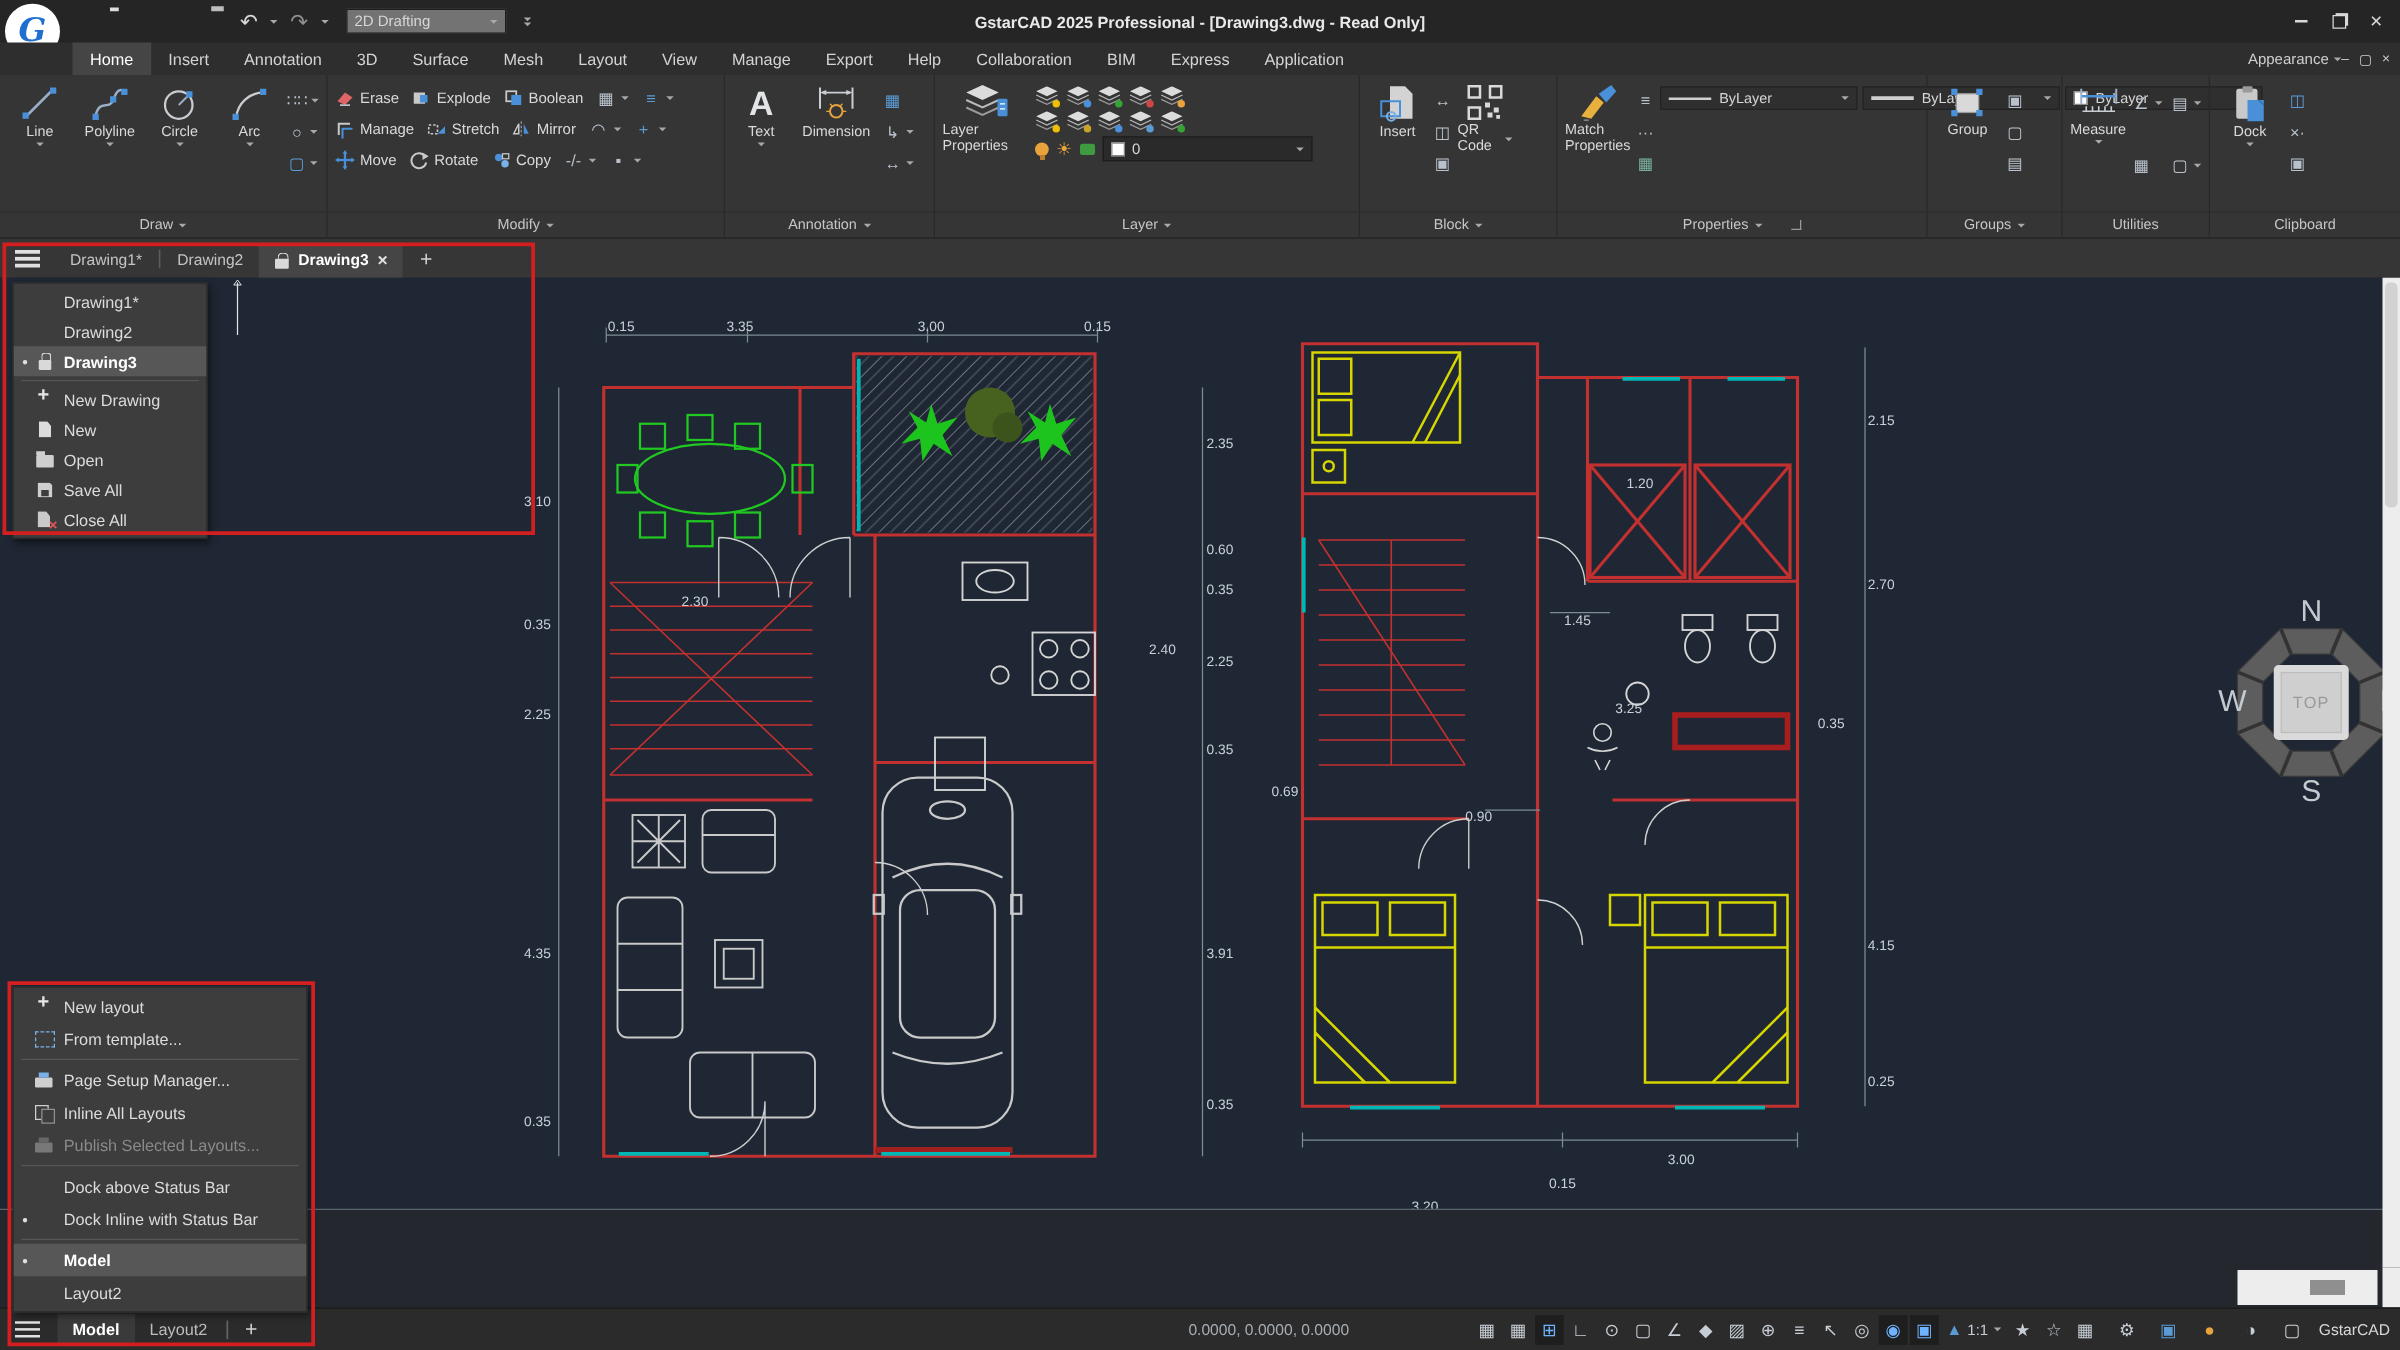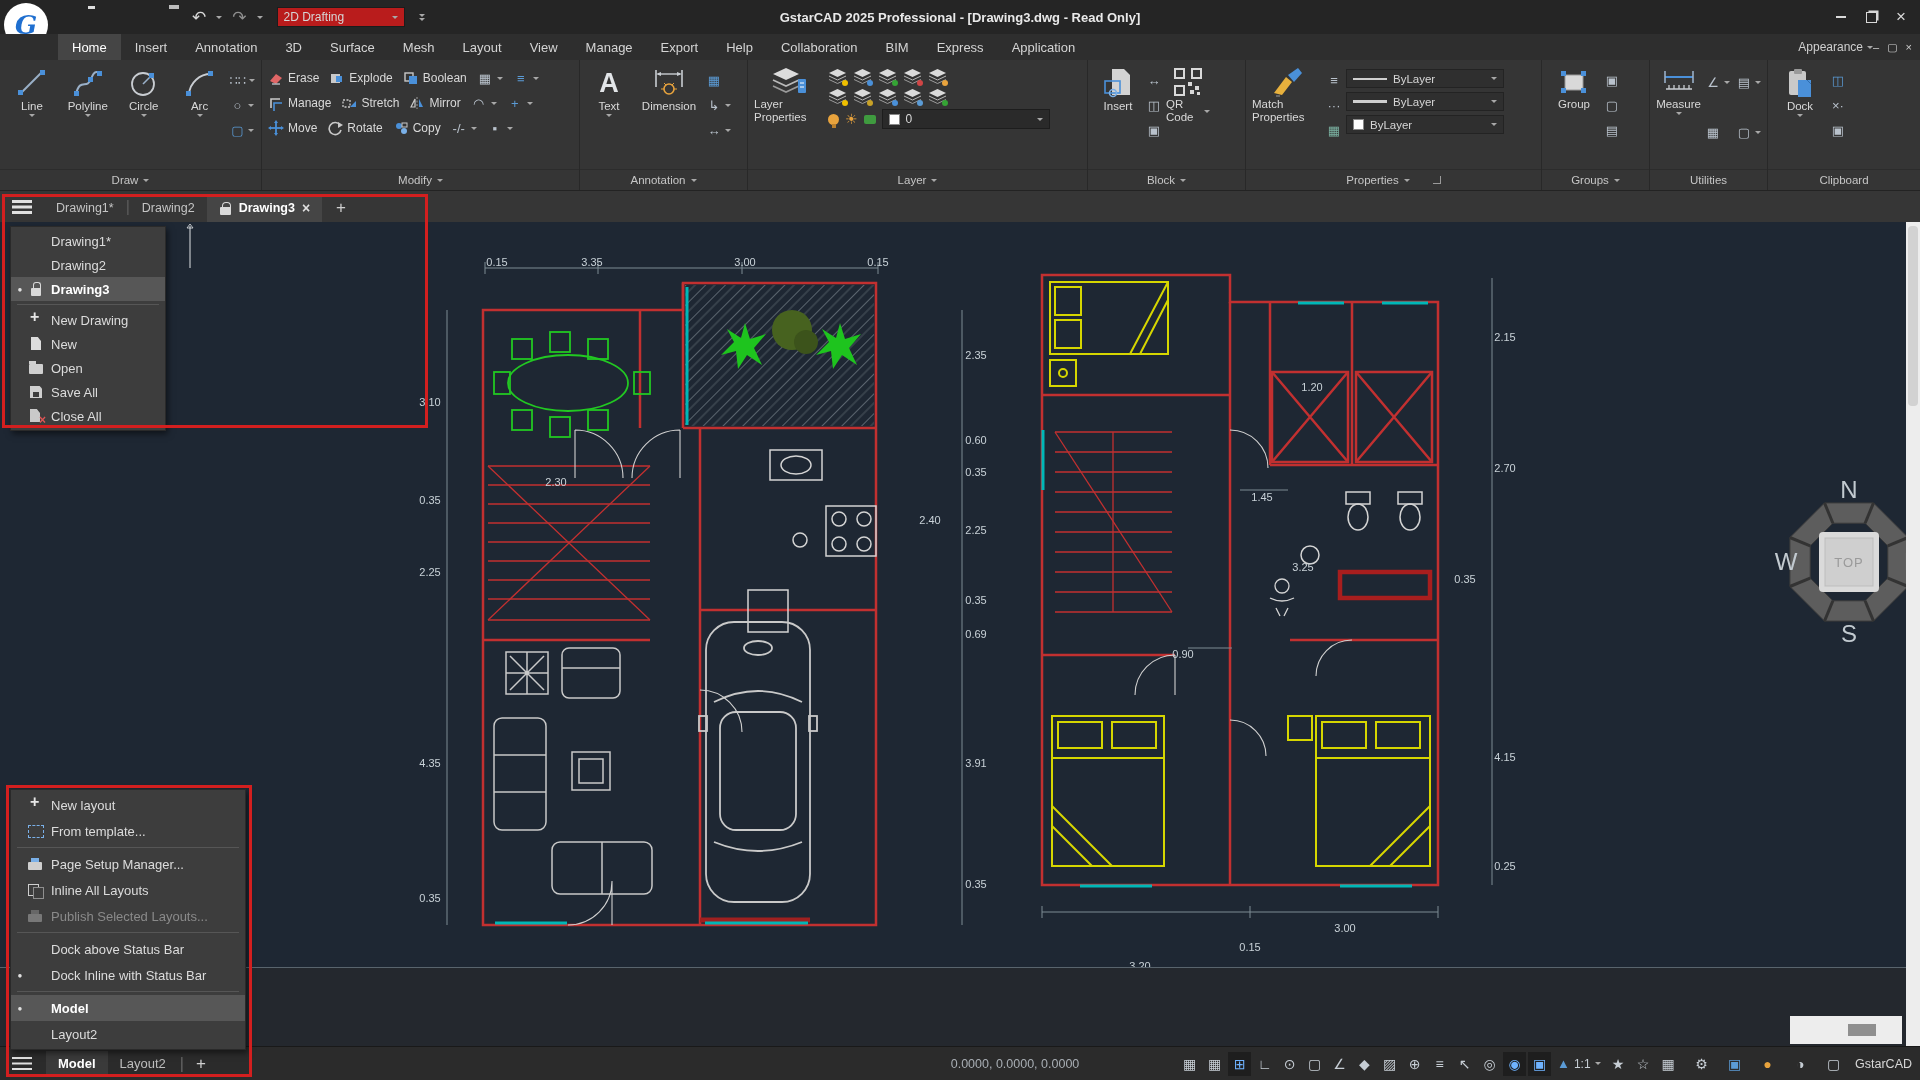--- a/index.html
+++ b/index.html
@@ -16,21 +16,21 @@
   .q-folder{width:15px;height:11px;background:#ddd;border-radius:1px;margin-top:4px;position:relative}
   .q-folder::before{content:"";position:absolute;top:-3px;left:0;width:7px;height:3px;background:#ddd}
   .q-save{width:14px;height:14px;background:#e0e0e0;clip-path:polygon(0 0,80% 0,100% 20%,100% 100%,0 100%);position:relative}
   .q-save::after{content:"";position:absolute;left:3px;top:7px;width:8px;height:6px;background:#252525}
   .q-saveas{width:14px;height:14px;background:#e0e0e0;clip-path:polygon(0 0,80% 0,100% 20%,100% 100%,0 100%);position:relative}
   .q-saveas::after{content:"";position:absolute;left:3px;top:7px;width:8px;height:6px;background:#caa23a}
   .q-print{width:16px;height:10px;background:#e0e0e0;margin-top:4px;border-radius:1px;position:relative}
   .q-print::before{content:"";position:absolute;top:-4px;left:3px;width:10px;height:4px;background:#bdbdbd}
   .chev{display:inline-block;width:0;height:0;border-left:3.5px solid transparent;border-right:3.5px solid transparent;border-top:4px solid #a8a8a8}
   .chev.small{border-left-width:3px;border-right-width:3px;border-top-width:3.5px}
-  #workspace{margin-left:14px;width:128px;height:20px;background:#b91c1c;border:1px solid #1c1c1c;display:flex;align-items:center;padding:0 6px;font-size:12px;color:#d6d6d6;gap:6px}
+  #workspace{margin-left:14px;width:128px;height:20px;background:#737373;border:1px solid #1c1c1c;display:flex;align-items:center;padding:0 6px;font-size:12px;color:#d6d6d6;gap:6px}
   #workspace .lbl{flex:1}
   #qa-collapse{margin-left:14px;display:flex;flex-direction:column;gap:1px}
   #title-text{position:absolute;left:50%;transform:translateX(-50%);font-size:13px;font-weight:bold;color:#e9e9e9;white-space:nowrap}
   .winbtns{position:absolute;right:4px;top:0;height:34px;display:flex;align-items:center}
   .winbtn{width:30px;height:26px;display:flex;align-items:center;justify-content:center;color:#d9d9d9;font-size:14px}
   .wb-min::before{content:"";width:10px;height:2px;background:#d9d9d9;display:block}
   .wb-restore::before{content:"";width:9px;height:9px;border:1.5px solid #d9d9d9;box-shadow:2px -2px 0 -0.5px #d9d9d9;display:block}
   .wb-close{font-size:17px}
 
   
@@ -61,21 +61,21 @@
   .layer-grid{display:flex;gap:6px}
   .layer-mini{position:relative;width:19px;height:16px;display:inline-block}
   .layer-mini .badge{position:absolute;right:-1px;bottom:-1px;width:6px;height:6px;border-radius:50%}
   .layer-bottom{display:flex;align-items:center;gap:6px}
   .bulb{width:11px;height:11px;border-radius:50%;background:#e8a33d;position:relative}
   .bulb::after{content:"";position:absolute;left:3.5px;top:10px;width:4px;height:4px;background:#b97f2d}
   .sun{color:#e8a33d;font-size:14px;line-height:1}
   .chip{width:12px;height:9px;background:#3f9b3f;border-radius:2px}
   .combo{display:flex;align-items:center;gap:6px;background:#2a2a2a;border:1px solid #1d1d1d;height:20px;padding:0 6px;color:#d9d9d9;font-size:12px}
   .swatch{width:11px;height:11px;background:#fff;border:1px solid #888}
-  .prop-drops{display:flex;flex-direction:column;gap:4px;padding-top:4px}
+  .prop-drops{display:flex;flex-direction:row;gap:4px;padding-top:4px}
   .pdrop{display:flex;align-items:center;gap:6px;background:#2f2f2f;border:1px solid #232323;height:19px;padding:0 6px;width:158px;color:#d6d6d6;font-size:11.5px}
   .pdrop .linesample{flex:0 0 34px;height:2px;background:#cfcfcf}
   .pdrop .plabel{flex:1}
   .util-grid{display:grid;grid-template-columns:auto auto;gap:5px 6px;padding-top:8px}
 
   
   #tabbar{top:190px;height:32px;background:#363636;border-top:1px solid #232323;display:flex;align-items:flex-end;z-index:20}
   #hamburger,#sb-hamburger{width:20px;height:14px;position:relative;margin:0 12px 8px 12px}
   #hamburger::before,#sb-hamburger::before{content:"";position:absolute;left:0;top:0;width:20px;height:2.5px;background:#e0e0e0;box-shadow:0 5.5px 0 #e0e0e0,0 11px 0 #e0e0e0}
   .doc-tab{height:28px;display:flex;align-items:center;gap:7px;padding:0 12px;font-size:12.5px;color:#c4c4c4}
@@ -905,21 +905,21 @@
       <span class="dim" style="left: 430px; top: 180px;">3.10</span>
       <span class="dim" style="left: 430px; top: 278px;">0.35</span>
       <span class="dim" style="left: 430px; top: 350px;">2.25</span>
       <span class="dim" style="left: 430px; top: 541px;">4.35</span>
       <span class="dim" style="left: 430px; top: 676px;">0.35</span>
       <span class="dim" style="left: 976px; top: 133px;">2.35</span>
       <span class="dim" style="left: 976px; top: 218px;">0.60</span>
       <span class="dim" style="left: 976px; top: 250px;">0.35</span>
       <span class="dim" style="left: 976px; top: 308px;">2.25</span>
       <span class="dim" style="left: 976px; top: 378px;">0.35</span>
-      <span class="dim" style="left: 976px; top: 412px;">0.69</span>
+      <span class="dim" style="left: 1028px; top: 412px;">0.69</span>
       <span class="dim" style="left: 976px; top: 541px;">3.91</span>
       <span class="dim" style="left: 976px; top: 662px;">0.35</span>
       <span class="dim" style="left: 556px; top: 260px;">2.30</span>
       <span class="dim" style="left: 930px; top: 298px;">2.40</span>
       <span class="dim" style="left: 1312px; top: 165px;">1.20</span>
       <span class="dim" style="left: 1262px; top: 275px;">1.45</span>
       <span class="dim" style="left: 1303px; top: 345px;">3.25</span>
       <span class="dim" style="left: 1183px; top: 432px;">0.90</span>
       <span class="dim" style="left: 1465px; top: 357px;">0.35</span>
       <span class="dim" style="left: 1505px; top: 115px;">2.15</span>

